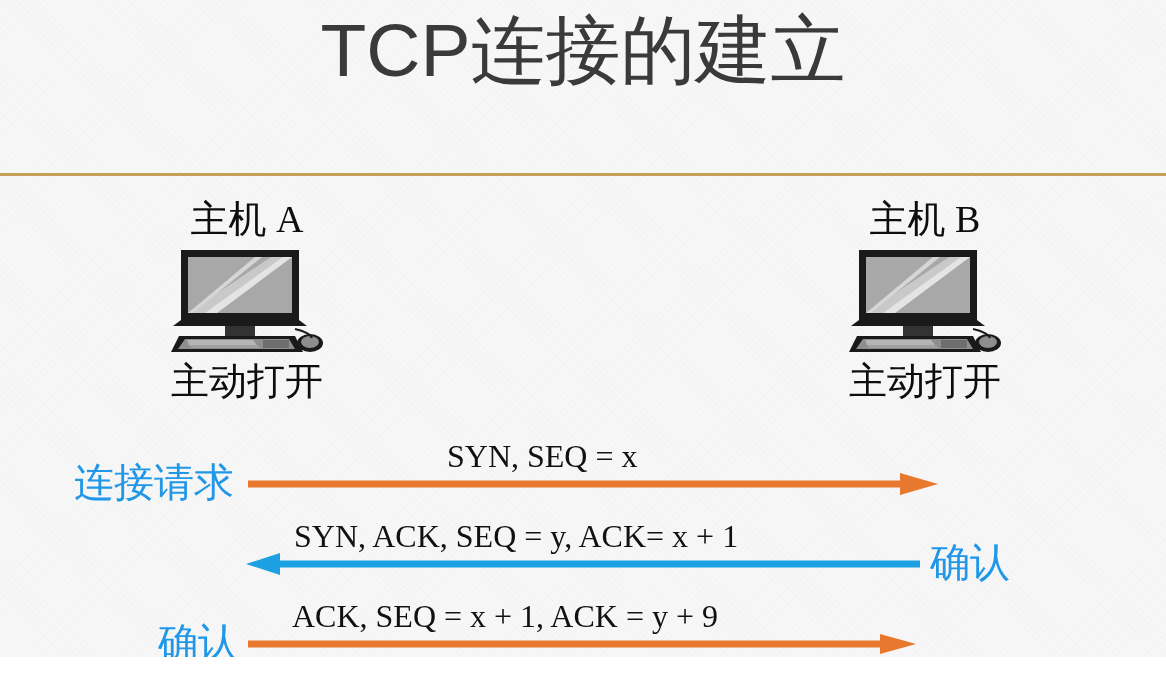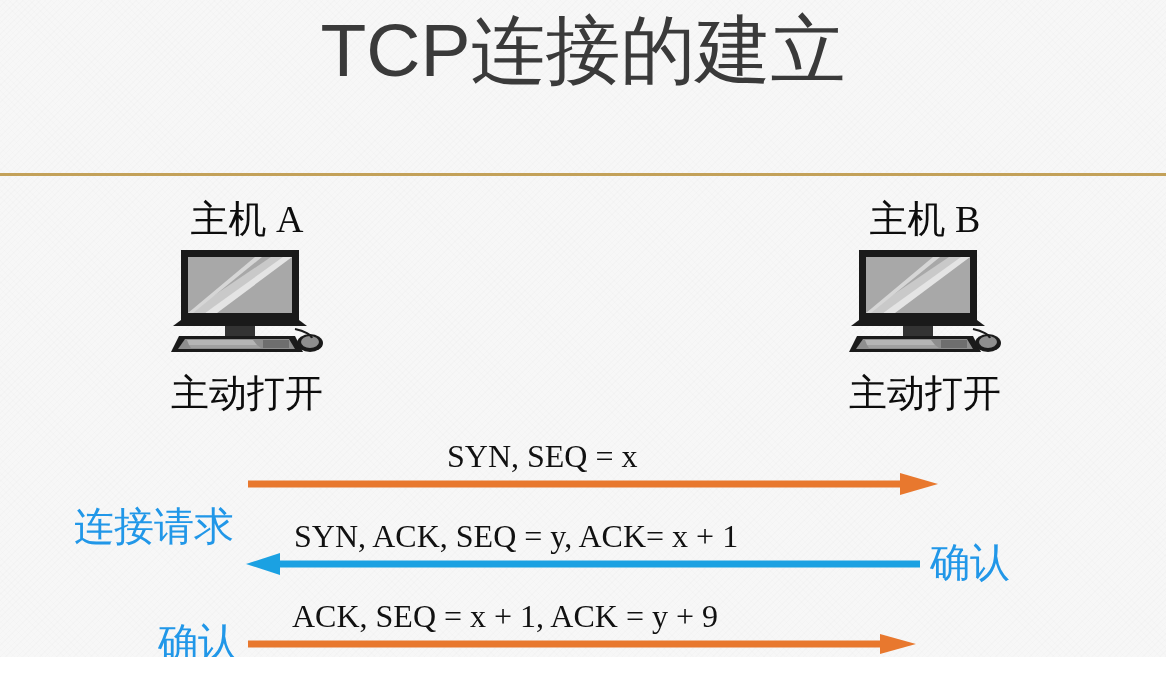--- a/index.html
+++ b/index.html
@@ -65,21 +65,21 @@
   #host-b-col { left: 775px; }
 
   .host-label {
     font-family: Liberation Serif, serif;
     font-size: 38px;
     line-height: 1.0;
     color: #0d0d0d;
     white-space: nowrap;
   }
   .host-state {
-    margin-top: 18px;
+    margin-top: 6px;
     font-family: "Liberation Serif", serif;
     font-size: 38px;
     line-height: 1.0;
     color: #0d0d0d;
     white-space: nowrap;
   }
   .computer-icon {
     display: block;
     margin: 8px auto 4px auto;
   }
@@ -109,21 +109,21 @@
   #msg-text-3 { left: 292px; }
 
   .side-label {
     position: absolute;
     font-family: "Liberation Serif", serif;
     font-size: 40px;
     line-height: 1.0;
     color: #2197e8;
     white-space: nowrap;
   }
-  #side-label-1 { left: 74px; top: 25px; margin-top: 44px; }
+  #side-label-1 { left: 74px; top: 25px; }
   #side-label-2 { left: 930px; top: 25px; }
   #side-label-3 { left: 158px; top: 25px; }
 
   .arrow-svg {
     position: absolute;
     top: 33px;
     left: 0;
   }
 </style>
 </head>

